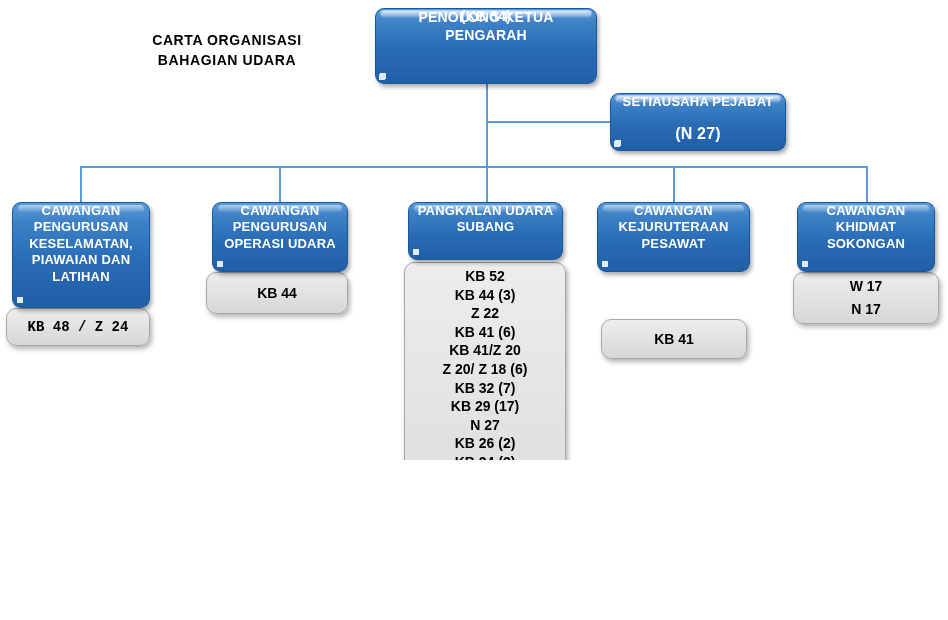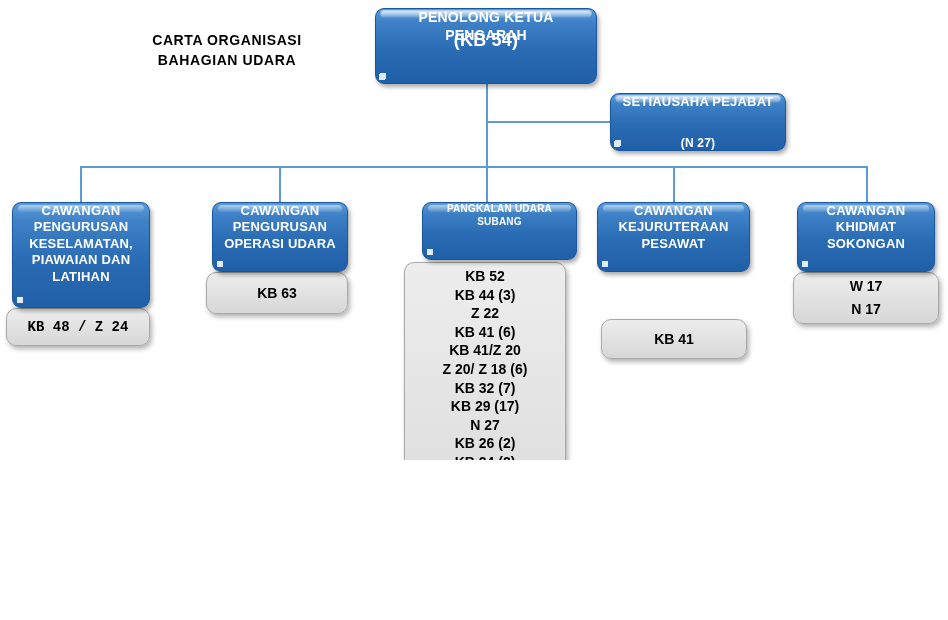--- a/index.html
+++ b/index.html
@@ -125,52 +125,52 @@
 
   <div class="line line-v" style="left:80px; top:166px; height:38px;"></div>
   <div class="line line-v" style="left:279px; top:166px; height:38px;"></div>
   <div class="line line-v" style="left:486px; top:166px; height:38px;"></div>
   <div class="line line-v" style="left:673px; top:166px; height:38px;"></div>
   <div class="line line-v" style="left:866px; top:166px; height:38px;"></div>
 
   <div class="node" style="left:375px; top:8px; width:222px; height:76px; font-size:14px;">
     <span class="node-label">PENOLONG KETUA PENGARAH</span>
   </div>
-  <div class="node" style="left:375px; top:8px; width:222px; height:76px; font-size:18px; background:none; border:none; box-shadow:none; align-items:center; padding-bottom:11px;">
+  <div class="node" style="left:375px; top:8px; width:222px; height:76px; font-size:14px; background:none; border:none; box-shadow:none; align-items:flex-start; padding-bottom:11px;">
     <span class="node-label">(KB 54)</span>
   </div>
 
   <div class="node" style="left:610px; top:93px; width:176px; height:58px; font-size:13px;">
     <span class="node-label">SETIAUSAHA PEJABAT</span>
   </div>
-  <div class="node" style="left:610px; top:93px; width:176px; height:58px; font-size:12px; background:none; border:none; box-shadow:none; align-items:flex-end; ">
+  <div class="node" style="left:610px; top:93px; width:176px; height:58px; font-size:16px; background:none; border:none; box-shadow:none; align-items:flex-end; padding-bottom:7px;">
     <span class="node-label">(N 27)</span>
   </div>
 
   <div class="node" style="left:12px; top:202px; width:138px; height:106px; font-size:13px;">
     <span class="node-label">CAWANGAN
 PENGURUSAN
 KESELAMATAN,
 PIAWAIAN DAN
 LATIHAN</span>
   </div>
   <div class="subnode" style="left:6px; top:308px; width:144px; height:38px;font-family:Liberation Mono, monospace;">
     <span class="subnode-label">KB 48 / Z 24</span>
   </div>
 
   <div class="node" style="left:212px; top:202px; width:136px; height:70px; font-size:13px;">
     <span class="node-label">CAWANGAN
 PENGURUSAN
 OPERASI UDARA</span>
   </div>
   <div class="subnode" style="left:206px; top:272px; width:142px; height:42px;">
-    <span class="subnode-label">KB 63</span>
-  </div>
-
-  <div class="node" style="left:408px; top:202px; width:155px; height:58px; font-size:10px;margin-left:14px;">
+    <span class="subnode-label">KB 44</span>
+  </div>
+
+  <div class="node" style="left:408px; top:202px; width:155px; height:58px; font-size:13px;">
     <span class="node-label">PANGKALAN UDARA
 SUBANG</span>
   </div>
   <div class="subnode list" style="left:404px; top:262px; width:162px; height:340px; line-height:1.33;">
     <span class="subnode-label">KB 52
 KB 44 (3)
 Z 22
 KB 41 (6)
 KB 41/Z 20
 Z 20/ Z 18 (6)

